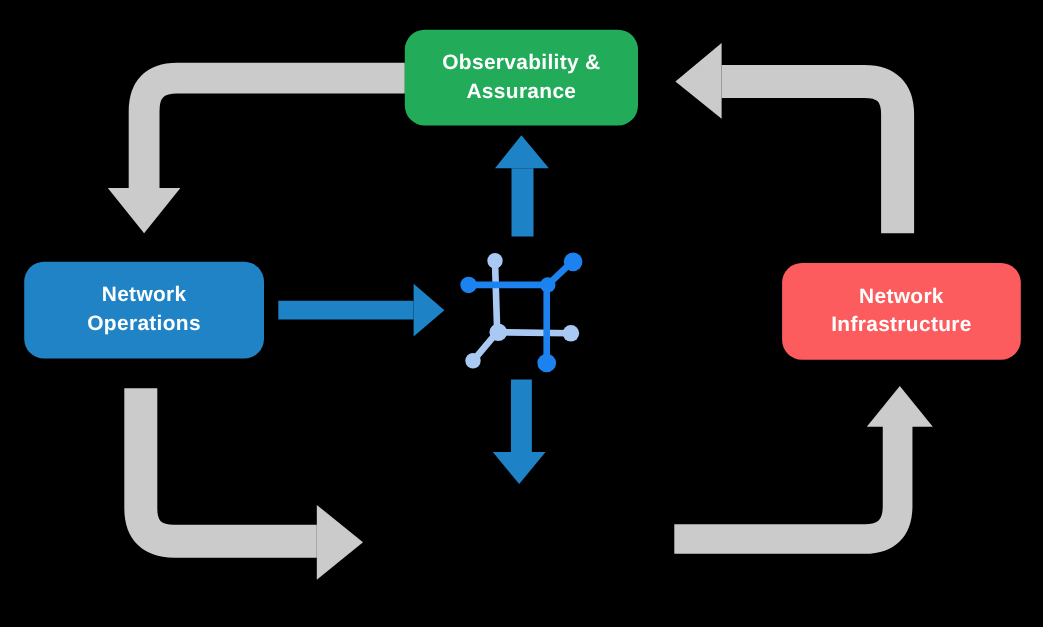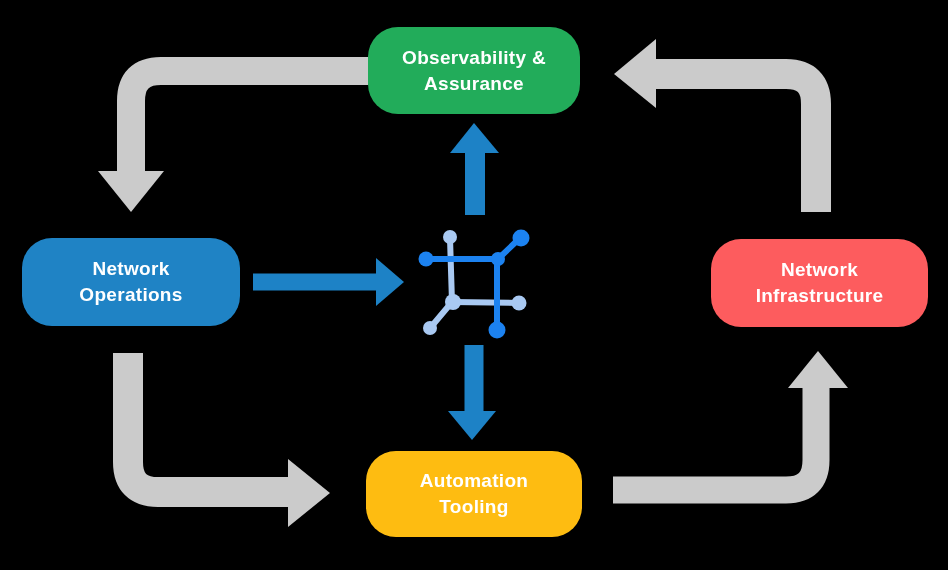--- a/index.html
+++ b/index.html
@@ -16,21 +16,21 @@
   }
   .arrow-layer {
     position: absolute;
     left: 0;
     top: 0;
     width: 948px;
     height: 570px;
   }
   .node {
     position: absolute;
-    border-radius: 30px;
+    border-radius: 18px;
     display: flex;
     align-items: center;
     justify-content: center;
     text-align: center;
     font-size: 19px;
     font-weight: 700;
     letter-spacing: 0.3px;
     line-height: 26px;
   }
   .node .label {
@@ -115,18 +115,14 @@
   <div class="node node-operations" style="background-color: rgb(31, 131, 197); color: rgb(255, 255, 255);">
     <span class="label">Network
 Operations</span>
   </div>
 
   <div class="node node-infrastructure" style="background-color: rgb(253, 92, 94); color: rgb(255, 255, 255);">
     <span class="label">Network
 Infrastructure</span>
   </div>
 
-  <div class="node node-automation" style="background-color: rgb(254, 188, 17); color: rgb(255, 255, 255);">
-    <span class="label">Automation
-Tooling</span>
-  </div>
 
 </div>
 
 </body></html>

